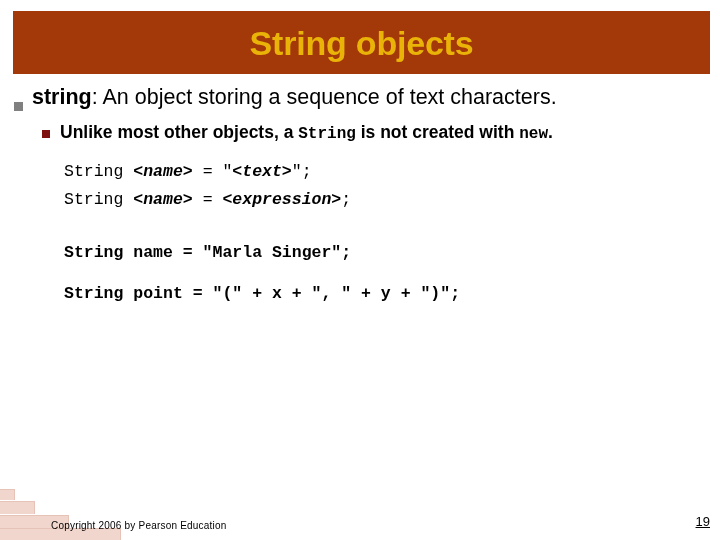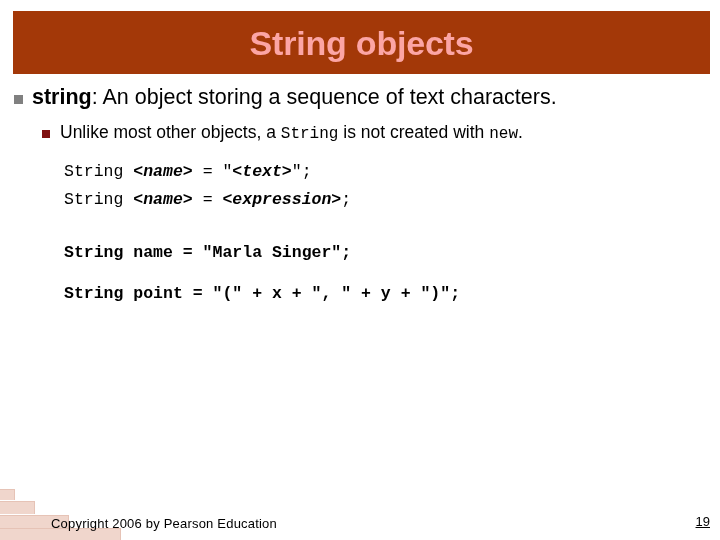--- a/index.html
+++ b/index.html
@@ -21,39 +21,39 @@
     left: 13px;
     top: 11px;
     width: 697px;
     height: 63px;
     background: #a33808;
     display: flex;
     align-items: center;
     justify-content: center;
   }
   #title-text {
-    color: #fca5a5;
+    color: #eab308;
     font-size: 34px;
     font-weight: bold;
     letter-spacing: -0.2px;
     line-height: 1;
     white-space: nowrap;
   }
 
   
   #content {
     position: absolute;
     left: 0;
     top: 84px;
     width: 720px;
   }
 
   .lvl1 {
     display: flex;
-    align-items: flex-start;
+    align-items: flex-end;
     padding-left: 14px;
     margin-bottom: 2px;
   }
   .lvl1 .marker {
     width: 9px;
     height: 9px;
     background: #808080;
     margin-top: 11px;
     margin-right: 9px;
     flex: 0 0 auto;
@@ -66,20 +66,21 @@
   }
   .lvl1 .text .kw {
     font-weight: bold;
   }
 
   .lvl2 {
     display: flex;
     align-items: flex-start;
     padding-left: 42px;
     margin-top: 10px;
+    font-weight: bold;
   }
   .lvl2 .marker {
     width: 8px;
     height: 8px;
     background: #7f1010;
     margin-top: 9px;
     margin-right: 10px;
     flex: 0 0 auto;
   }
   .lvl2 .text {
@@ -129,21 +130,21 @@
   }
   #footer-steps .s1 { left: 0;  bottom: 40px; width: 14px;  height: 10px; }
   #footer-steps .s2 { left: 0;  bottom: 26px; width: 34px;  height: 12px; }
   #footer-steps .s3 { left: 0;  bottom: 12px; width: 68px;  height: 12px; }
   #footer-steps .s4 { left: 0;  bottom: 0;    width: 120px; height: 11px; }
 
   #copyright {
     position: absolute;
     left: 51px;
     bottom: 9px;
-    font-size: 13px;
+    font-size: 10px;
     color: #000000;
     letter-spacing: 0.2px;
     white-space: nowrap;
   }
   #page-number {
     position: absolute;
     right: 10px;
     bottom: 11px;
     font-size: 13px;
     color: #000000;

